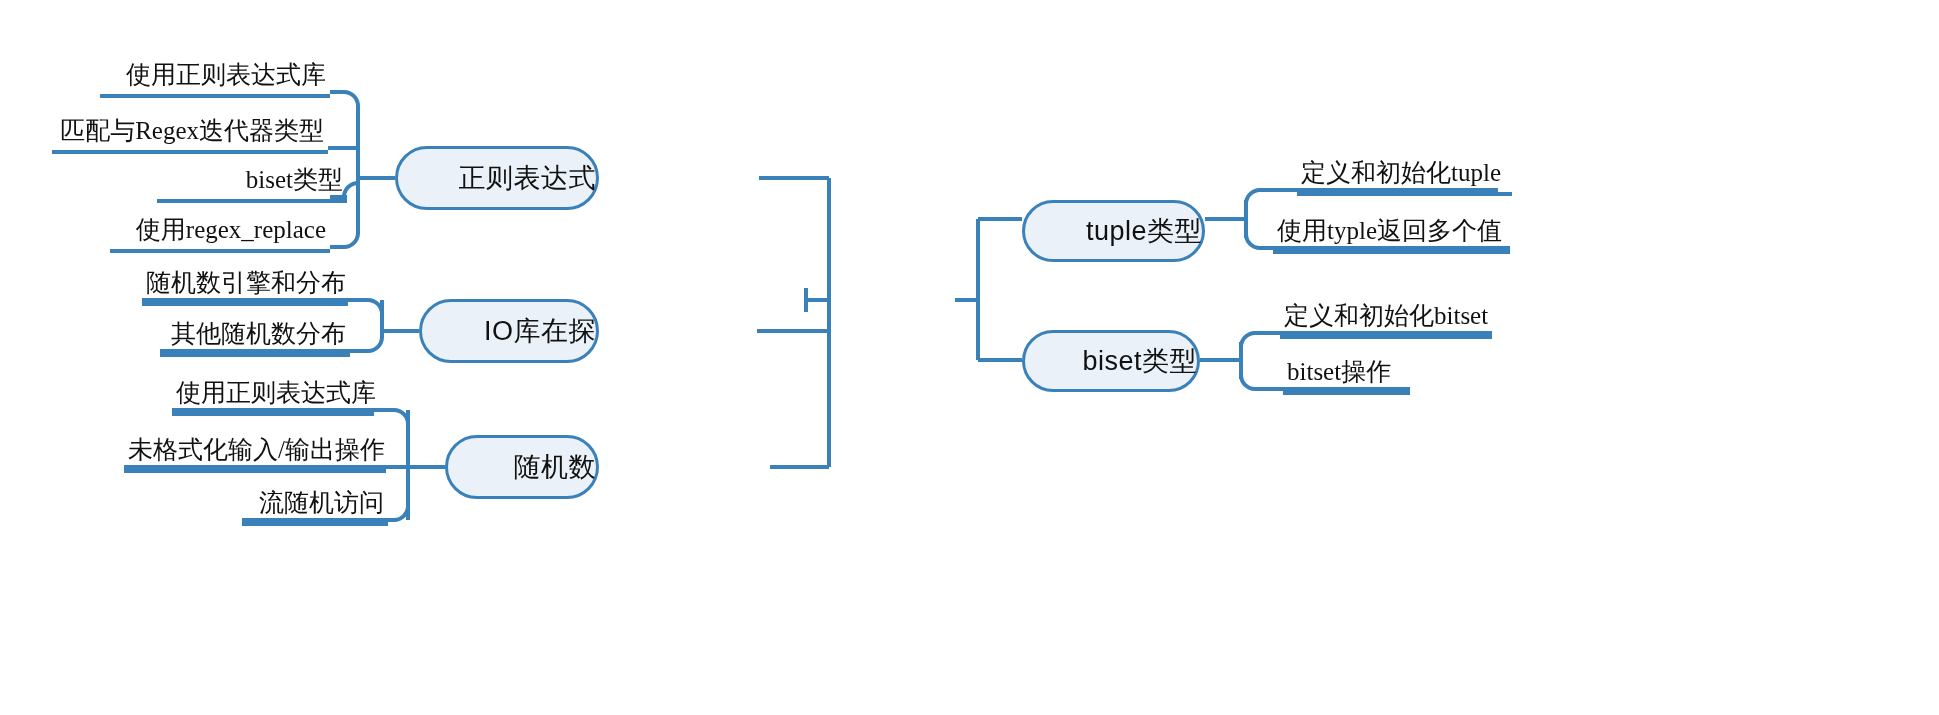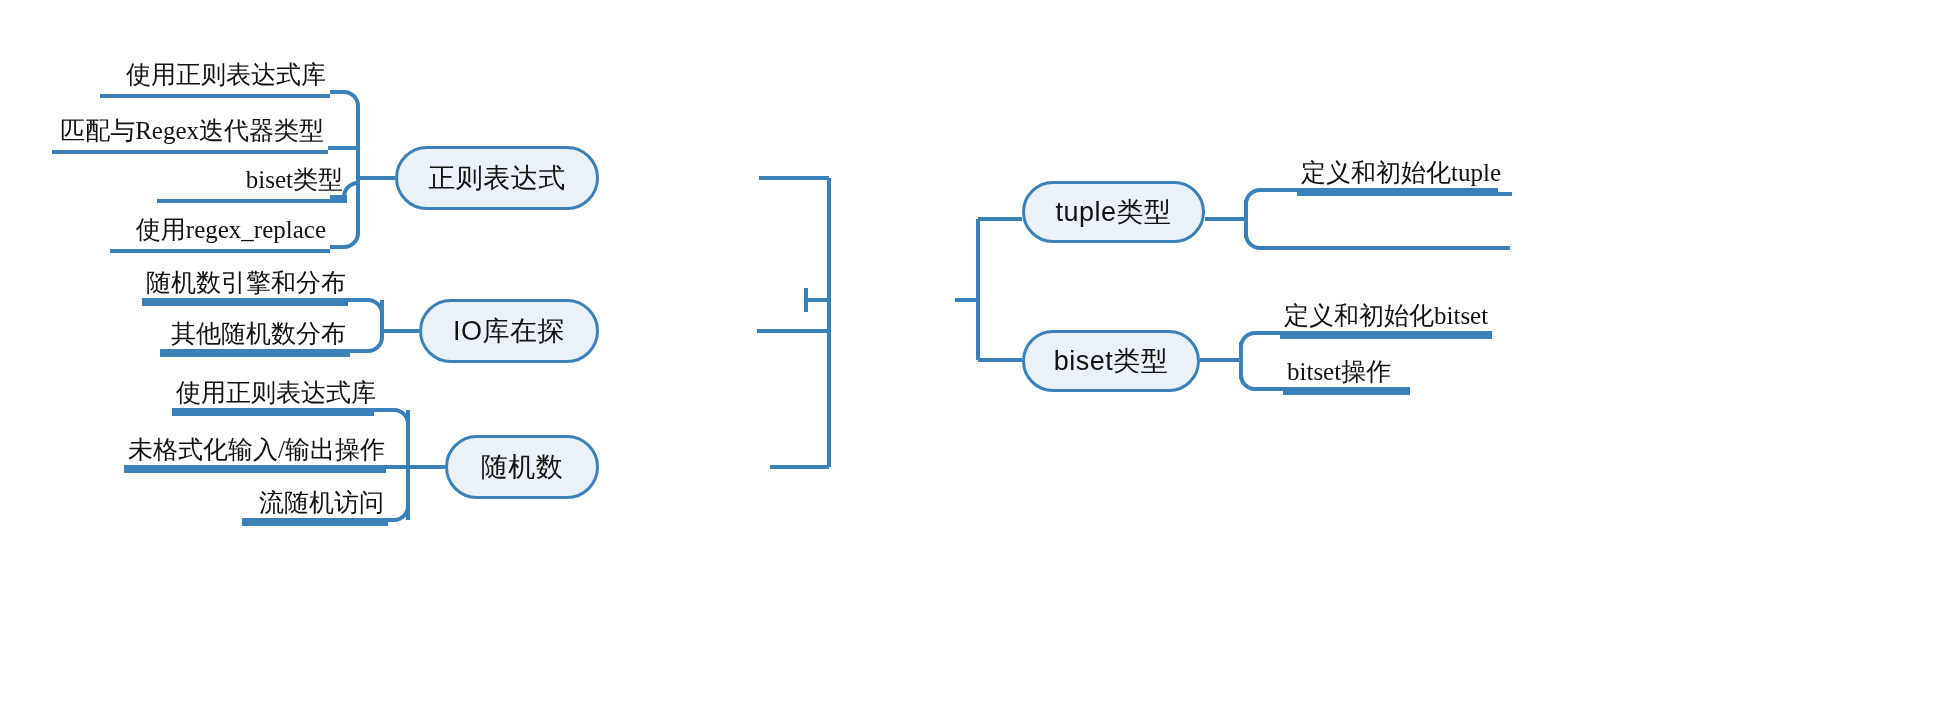--- a/index.html
+++ b/index.html
@@ -9,21 +9,21 @@
     font-family:"Liberation Sans","DejaVu Sans",sans-serif;
     overflow:hidden;
   }
   #canvas{position:relative;width:1939px;height:715px;}
   svg#wires{position:absolute;left:0;top:0;width:1939px;height:715px;pointer-events:none;}
 
   
   .node{
     position:absolute;
     box-sizing:border-box;
-    display:flex;align-items:center;justify-content:center;
+    display:flex;align-items:center;justify-content:flex-end;
     background:#eaf1f8;
     border:3px solid #3a80b9;
     color:#111111;
     white-space:nowrap;
     letter-spacing:.5px;
   }
   .node.center{
     border-radius:12px;
     font-size:33px;
   }
@@ -129,21 +129,21 @@
   </div>
 
   <div class="node branch" style="left:419px;top:299px;width:180px;height:64px;">
     <span>IO库在探</span>
   </div>
 
   <div class="node branch" style="left:445px;top:435px;width:154px;height:64px;">
     <span>随机数</span>
   </div>
 
-  <div class="node branch" style="left:1022px;top:181px;width:183px;height:62px;">
+  <div class="node branch" style="left:1022px;top:200px;width:183px;height:62px;">
     <span>tuple类型</span>
   </div>
 
   <div class="node branch" style="left:1022px;top:330px;width:178px;height:62px;">
     <span>biset类型</span>
   </div>
 
   <div class="leaf ralign" style="left:100px;top:58px;width:230px;">
     <span>使用正则表达式库</span>
   </div>
@@ -170,20 +170,23 @@
   <div class="leaf ralign" style="left:124px;top:433px;width:262px;">
     <span>未格式化输入/输出操作</span>
   </div>
   <div class="leaf ralign" style="left:242px;top:486px;width:146px;">
     <span>流随机访问</span>
   </div>
 
   <div class="leaf lalign" style="left:1283px;top:156px;width:215px;margin-left:14px;">
     <span>定义和初始化tuple</span>
   </div>
+  <div class="leaf lalign" style="left:1273px;top:214px;width:237px;">
+    <span>使用typle返回多个值</span>
+  </div>
 
   <div class="leaf lalign" style="left:1280px;top:299px;width:212px;">
     <span>定义和初始化bitset</span>
   </div>
   <div class="leaf lalign" style="left:1283px;top:355px;width:127px;">
     <span>bitset操作</span>
   </div>
 
 </div>
 

